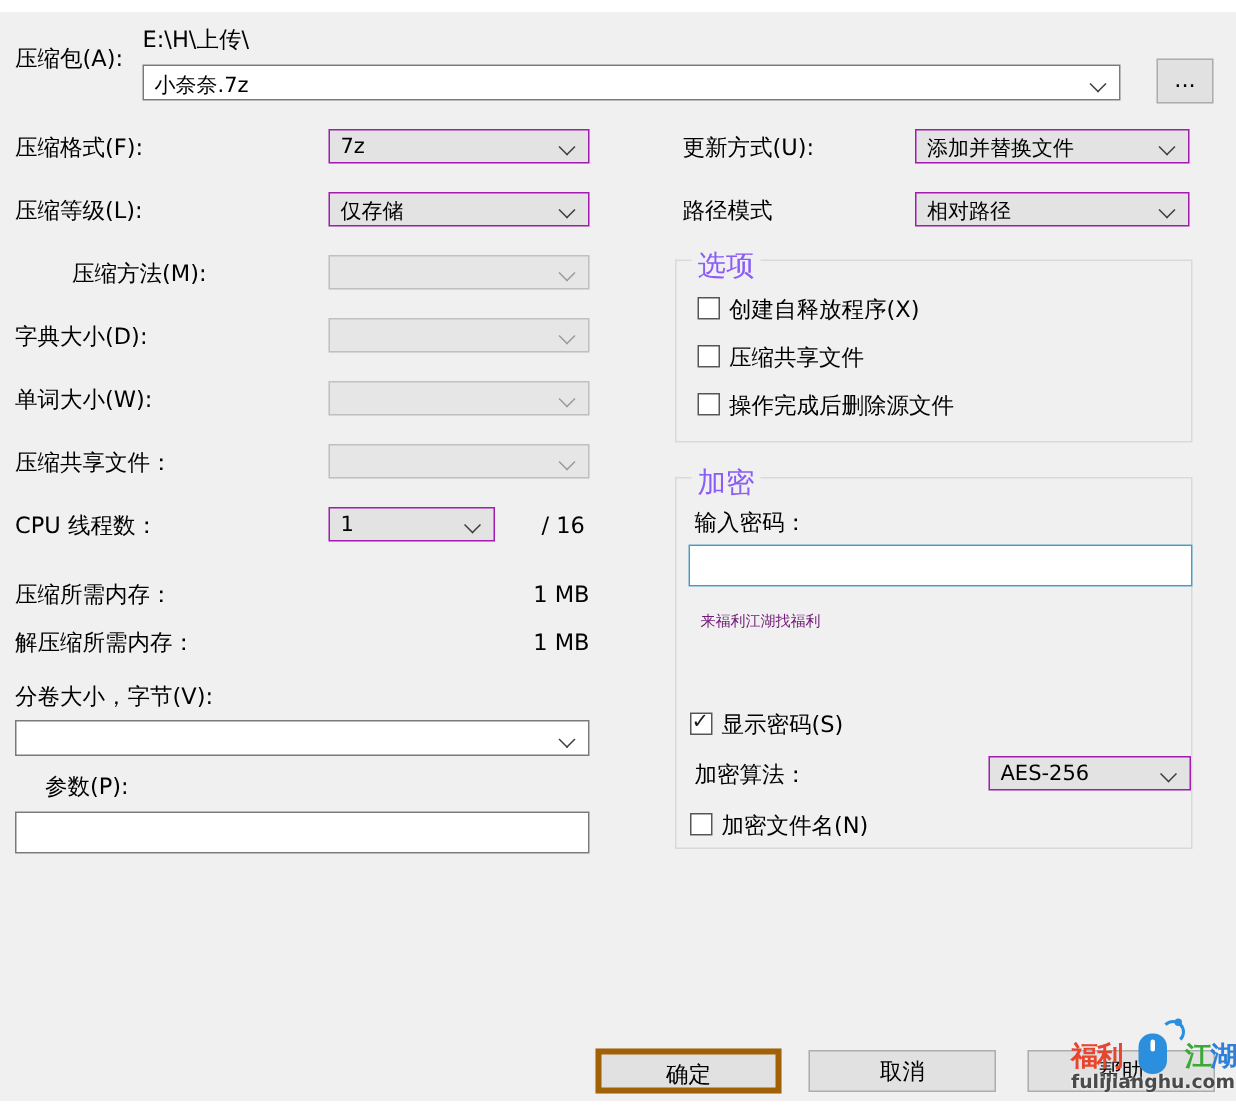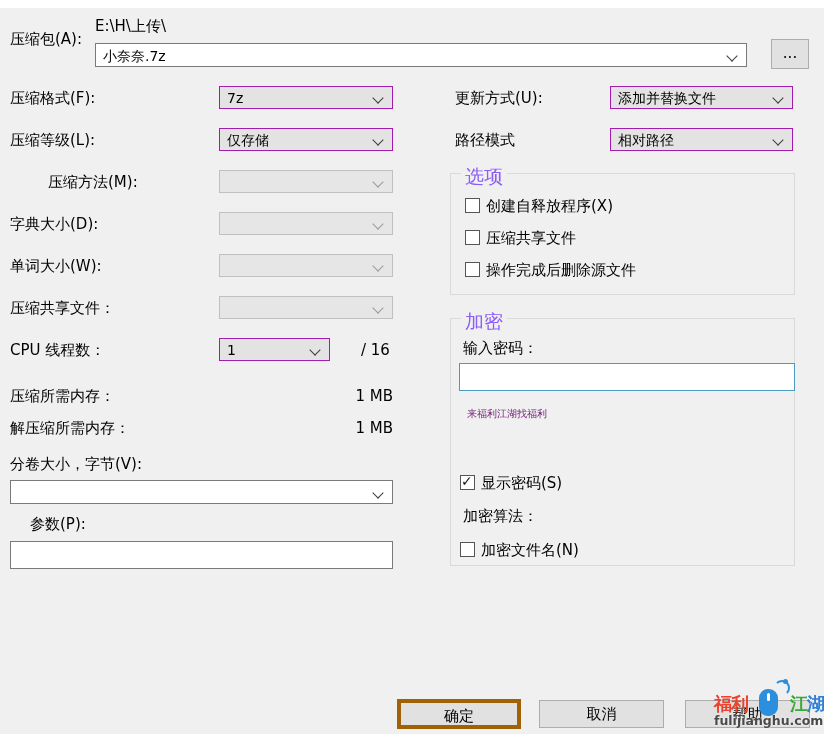--- a/index.html
+++ b/index.html
@@ -210,20 +210,24 @@
     <div class="tinput" style="left:8px;top:44px;width:336px;height:28px;border:1px solid #4a9bbf;">
       <span class="tval">来福利江湖找福利</span>
     </div>
 
     <div class="checkrow" style="left:9px;top:155px;width:200px;">
       <span class="cbox checked"></span>
       <span class="clabel">显示密码(S)</span>
     </div>
 
     <div class="abs lbl" style="left:12px;top:188px;">加密算法：</div>
+    <div class="combo" style="left:208px;top:185px;width:135px;">
+      <span class="cval">AES-256</span>
+      <span class="chev"></span>
+    </div>
 
     <div class="checkrow" style="left:9px;top:222px;width:200px;text-align:right;">
       <span class="cbox"></span>
       <span class="clabel">加密文件名(N)</span>
     </div>
   </div>
 
   <div class="btn default" style="left:397px;top:691px;width:124px;height:30px;">
     <span class="btxt">确定</span>
   </div>

